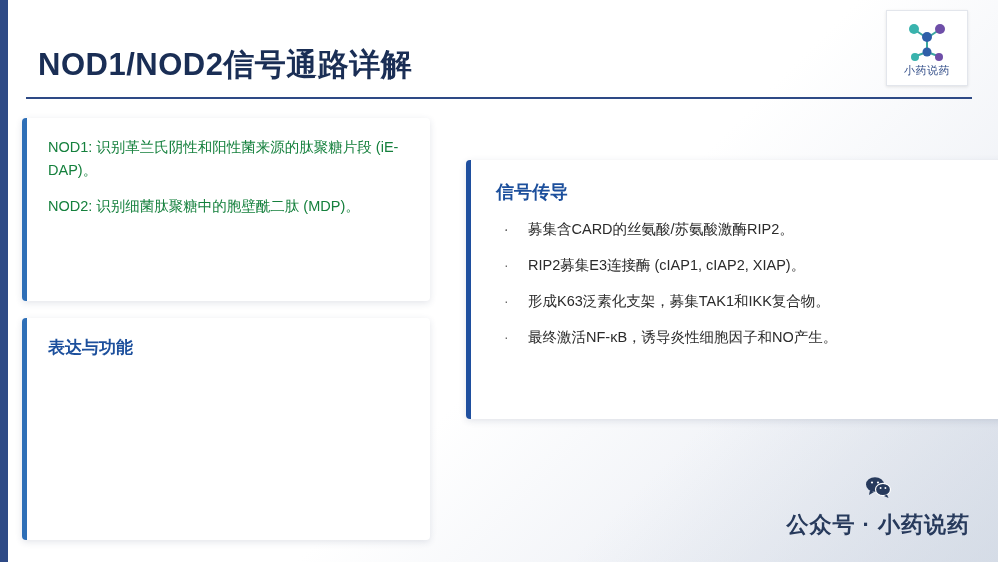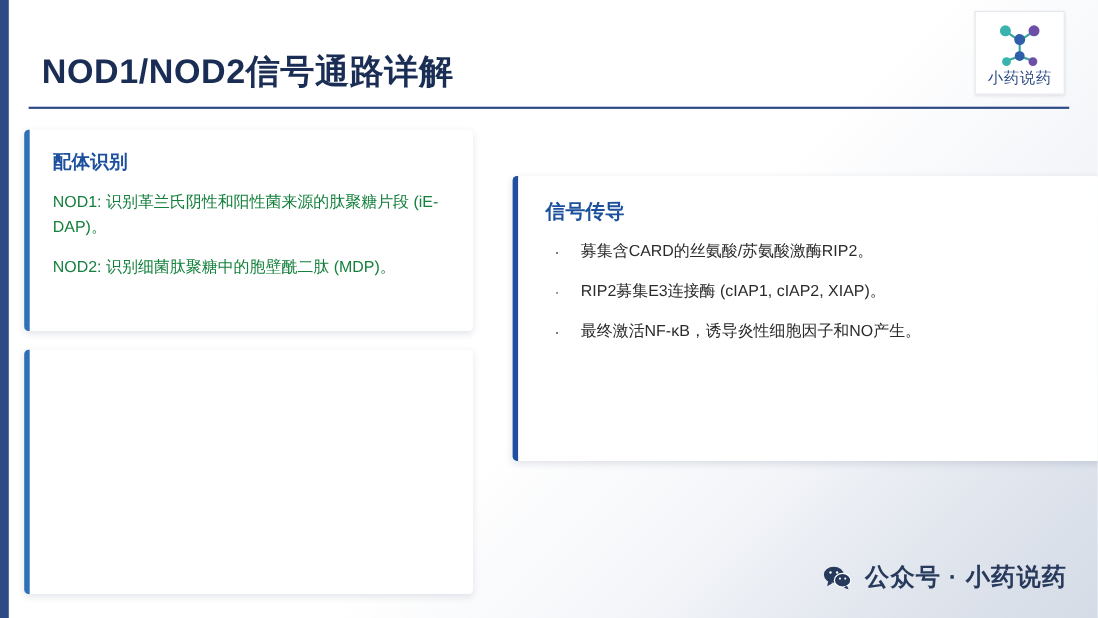--- a/index.html
+++ b/index.html
@@ -52,21 +52,21 @@
     display: flex;
     flex-direction: column;
     align-items: center;
     justify-content: center;
   }
   .logo-mark {
     width: 52px;
     height: 44px;
   }
   .logo-text {
-    font-size: 14px;
+    font-size: 11px;
     color: #2e4a86;
     letter-spacing: 0.5px;
     margin-top: 1px;
   }
 
   
   .title {
     position: absolute;
     left: 38px;
     top: 44px;
@@ -174,20 +174,21 @@
   }
 
   
   .footer-brand {
     position: absolute;
     right: 28px;
     bottom: 22px;
     display: flex;
     align-items: center;
     gap: 12px;
+    flex-direction: column;
   }
   .wechat-icon {
     width: 26px;
     height: 22px;
   }
   .footer-text {
     font-size: 22px;
     color: #273a5c;
     font-weight: bold;
     letter-spacing: 1px;
@@ -217,29 +218,29 @@
     </svg>
     <div class="logo-text">小药说药</div>
   </div>
 
   <div class="title">NOD1/NOD2信号通路详解</div>
   <div class="title-rule"></div>
 
   <div class="card" id="card-ligand">
     <div class="accent"></div>
     <div class="card-inner">
-      <h2 class="card-title">配体识别</h2>
       <p class="card-para">NOD1: 识别革兰氏阴性和阳性菌来源的肽聚糖片段 (iE-DAP)。</p>
       <p class="card-para">NOD2: 识别细菌肽聚糖中的胞壁酰二肽 (MDP)。</p>
     </div>
   </div>
 
   <div class="card" id="card-expression">
     <div class="accent"></div>
     <div class="card-inner">
+      <h2 class="card-title">表达与功能</h2>
     </div>
   </div>
 
   <div class="card" id="card-signal">
     <div class="accent"></div>
     <div class="card-inner">
       <h2 class="card-title">信号传导</h2>
       <ul class="bullets">
         <li>
           <span class="dot">·</span>
@@ -247,20 +248,21 @@
         <li>
           <span class="dot">·</span>
           <span>募集含CARD的丝氨酸/苏氨酸激酶RIP2。</span>
         </li>
         <li>
           <span class="dot">·</span>
           <span>RIP2募集E3连接酶 (cIAP1, cIAP2, XIAP)。</span>
         </li>
         <li>
           <span class="dot">·</span>
+          <span>形成K63泛素化支架，募集TAK1和IKK复合物。</span>
         </li>
         <li>
           <span class="dot">·</span>
           <span>最终激活NF-κB，诱导炎性细胞因子和NO产生。</span>
         </li>
       </ul>
     </div>
   </div>
 
   <div class="footer-brand">

